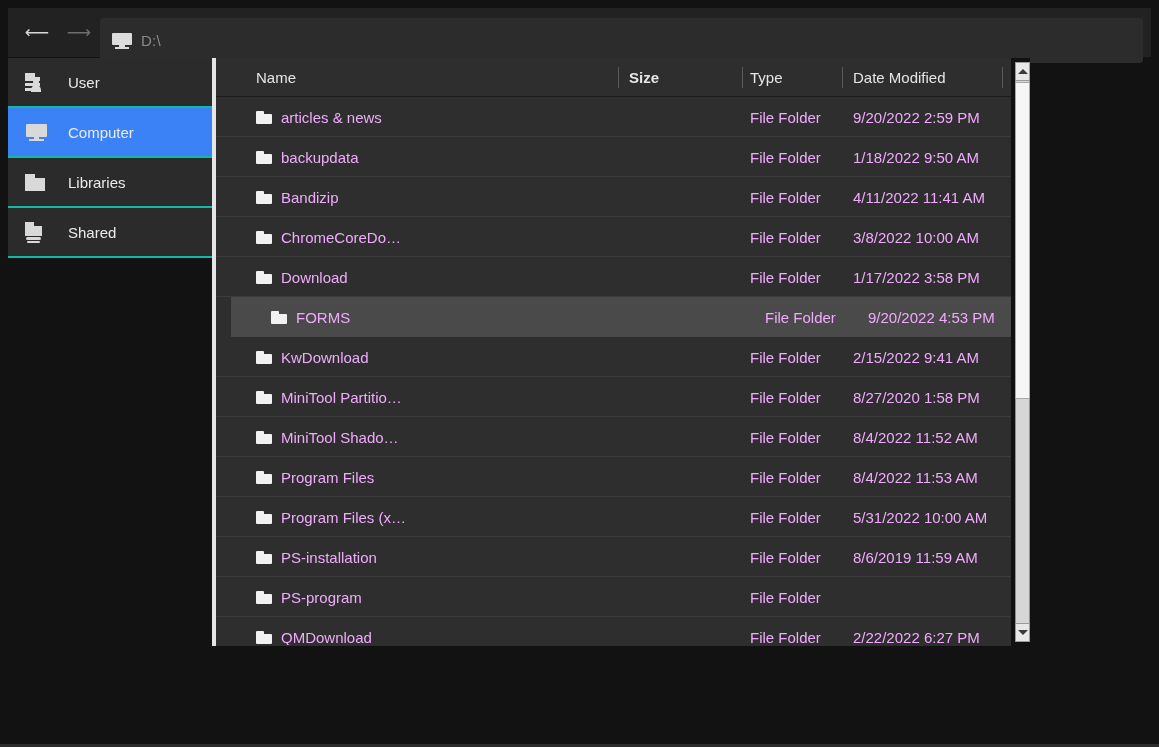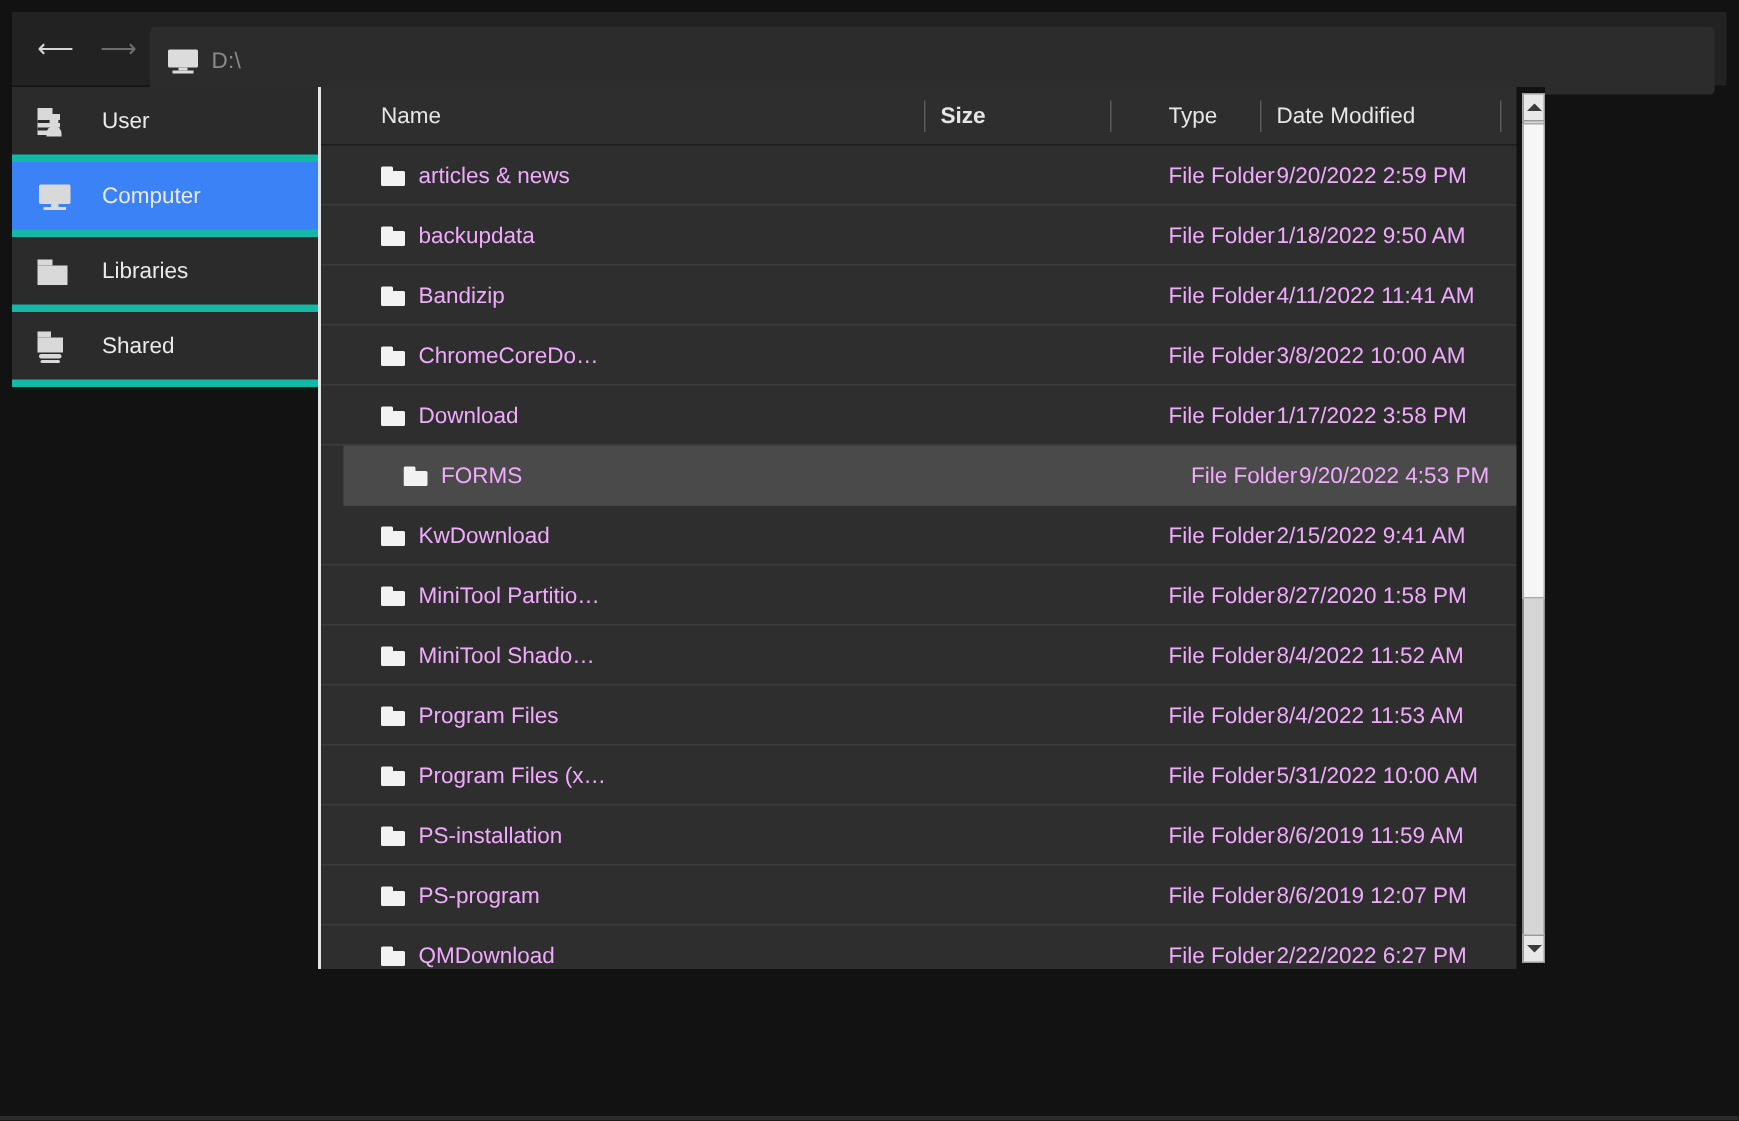--- a/index.html
+++ b/index.html
@@ -69,21 +69,21 @@
     position: absolute;
     left: 8px; top: 58px;
     width: 204px; height: 199px;
     background: #2b2b2b;
   }
   .side-item {
     position: relative;
     height: 50px;
     display: flex; align-items: center;
     padding-left: 17px;
-    border-bottom: 5px solid #14b8a6;
+    border-bottom: 2px solid #14b8a6;
     cursor: default;
   }
   .side-item.selected { background: #3b82f6; }
   .side-label {
     margin-left: 19px;
     font-size: 15px;
     color: #eaeaea;
   }
   .sicon { width: 24px; height: 20px; position: relative; flex: none; }
 
@@ -109,21 +109,21 @@
   .icon-shared .bodyp{ position:absolute; left:0; top:4px; width:17px; height:10px; background:#d9d9d9;}
   .icon-shared .bar1 { position:absolute; left:1px; top:15px; width:15px; height:3px; background:#d9d9d9; border-radius:2px;}
   .icon-shared .bar2 { position:absolute; left:2px; top:19px; width:13px; height:2px; background:#d9d9d9; border-radius:2px;}
 
   
   .listpanel {
     position: absolute;
     left: 212px; top: 58px;
     width: 818px; height: 588px;
     background: #2e2e2e;
-    border-left: 2px solid #e5e5e5;
+    border-left: 4px solid #e5e5e5;
     overflow: hidden;
   }
   .list-header {
     position: relative;
     height: 39px;
     background: #2e2e2e;
     border-bottom: 1px solid #1c1c1c;
   }
   .hcell {
     position: absolute;
@@ -152,21 +152,21 @@
   .cell {
     position: absolute; top: 0; height: 40px;
     display: flex; align-items: center;
     font-size: 15px;
     color: #f0abfc;
     white-space: nowrap;
     overflow: hidden;
   }
   .c-name { left: 40px; width: 200px; }
   .c-size { left: 413px; width: 110px; font-weight: bold; }
-  .c-type { left: 565px; width: 90px; }
+  .c-type { left: 534px; width: 90px; }
   .c-date { left: 637px; width: 200px; }
   .fld-icon { width: 16px; height: 13px; position: relative; flex: none; margin-right: 9px; }
   .fld-icon .t { position:absolute; left:0; top:0; width:8px; height:3px; background:#f2f2f2; border-radius:1px 1px 0 0;}
   .fld-icon .b { position:absolute; left:0; top:3px; width:16px; height:10px; background:#f2f2f2; border-radius:0 1px 1px 1px;}
 
   
   .scrollbar {
     position: absolute;
     right: 0; top: 0;
     width: 19px; height: 588px;
@@ -435,21 +435,20 @@
         <div class="row">
           <div class="cell c-name">
             <span class="fld-icon">
               <span class="t"></span>
               <span class="b"></span>
             </span>
             <span>PS-program</span>
           </div>
           <div class="cell c-size"></div>
           <div class="cell c-type">File Folder</div>
-          <div class="cell c-date">8/6/2019 12:07 PM</div>
         </div>
         <div class="row">
           <div class="cell c-name">
             <span class="fld-icon">
               <span class="t"></span>
               <span class="b"></span>
             </span>
             <span>QMDownload</span>
           </div>
           <div class="cell c-size"></div>

